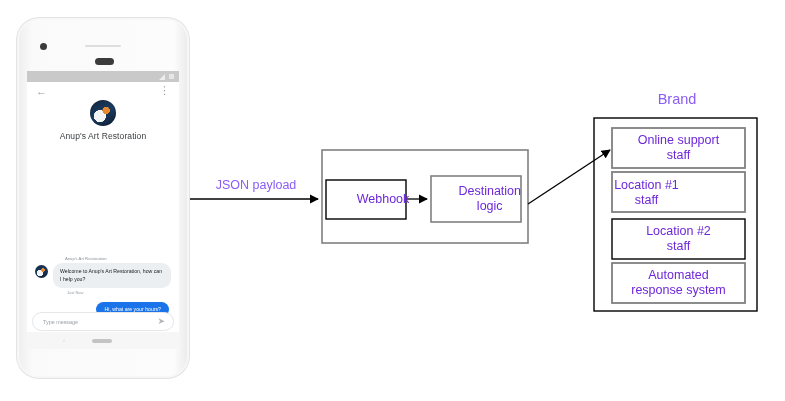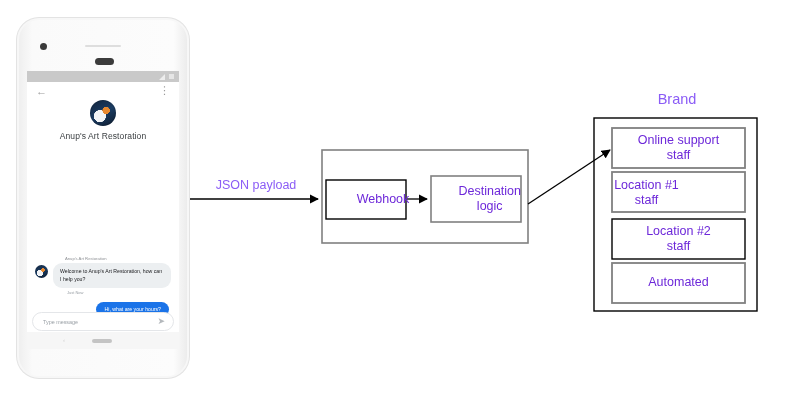--- a/index.html
+++ b/index.html
@@ -388,14 +388,15 @@
 <div class="box-txt" style="left:612px; top:219px; width:133px; height:40px;">
   <div>
     <div>Location #2</div>
     <div>staff</div>
   </div>
 </div>
 
 <div class="box-txt" style="left:612px; top:263px; width:133px; height:40px;border-radius:11px;">
   <div>
     <div>Automated</div>
+    <div>response system</div>
   </div>
 </div>
 
 </body></html>

